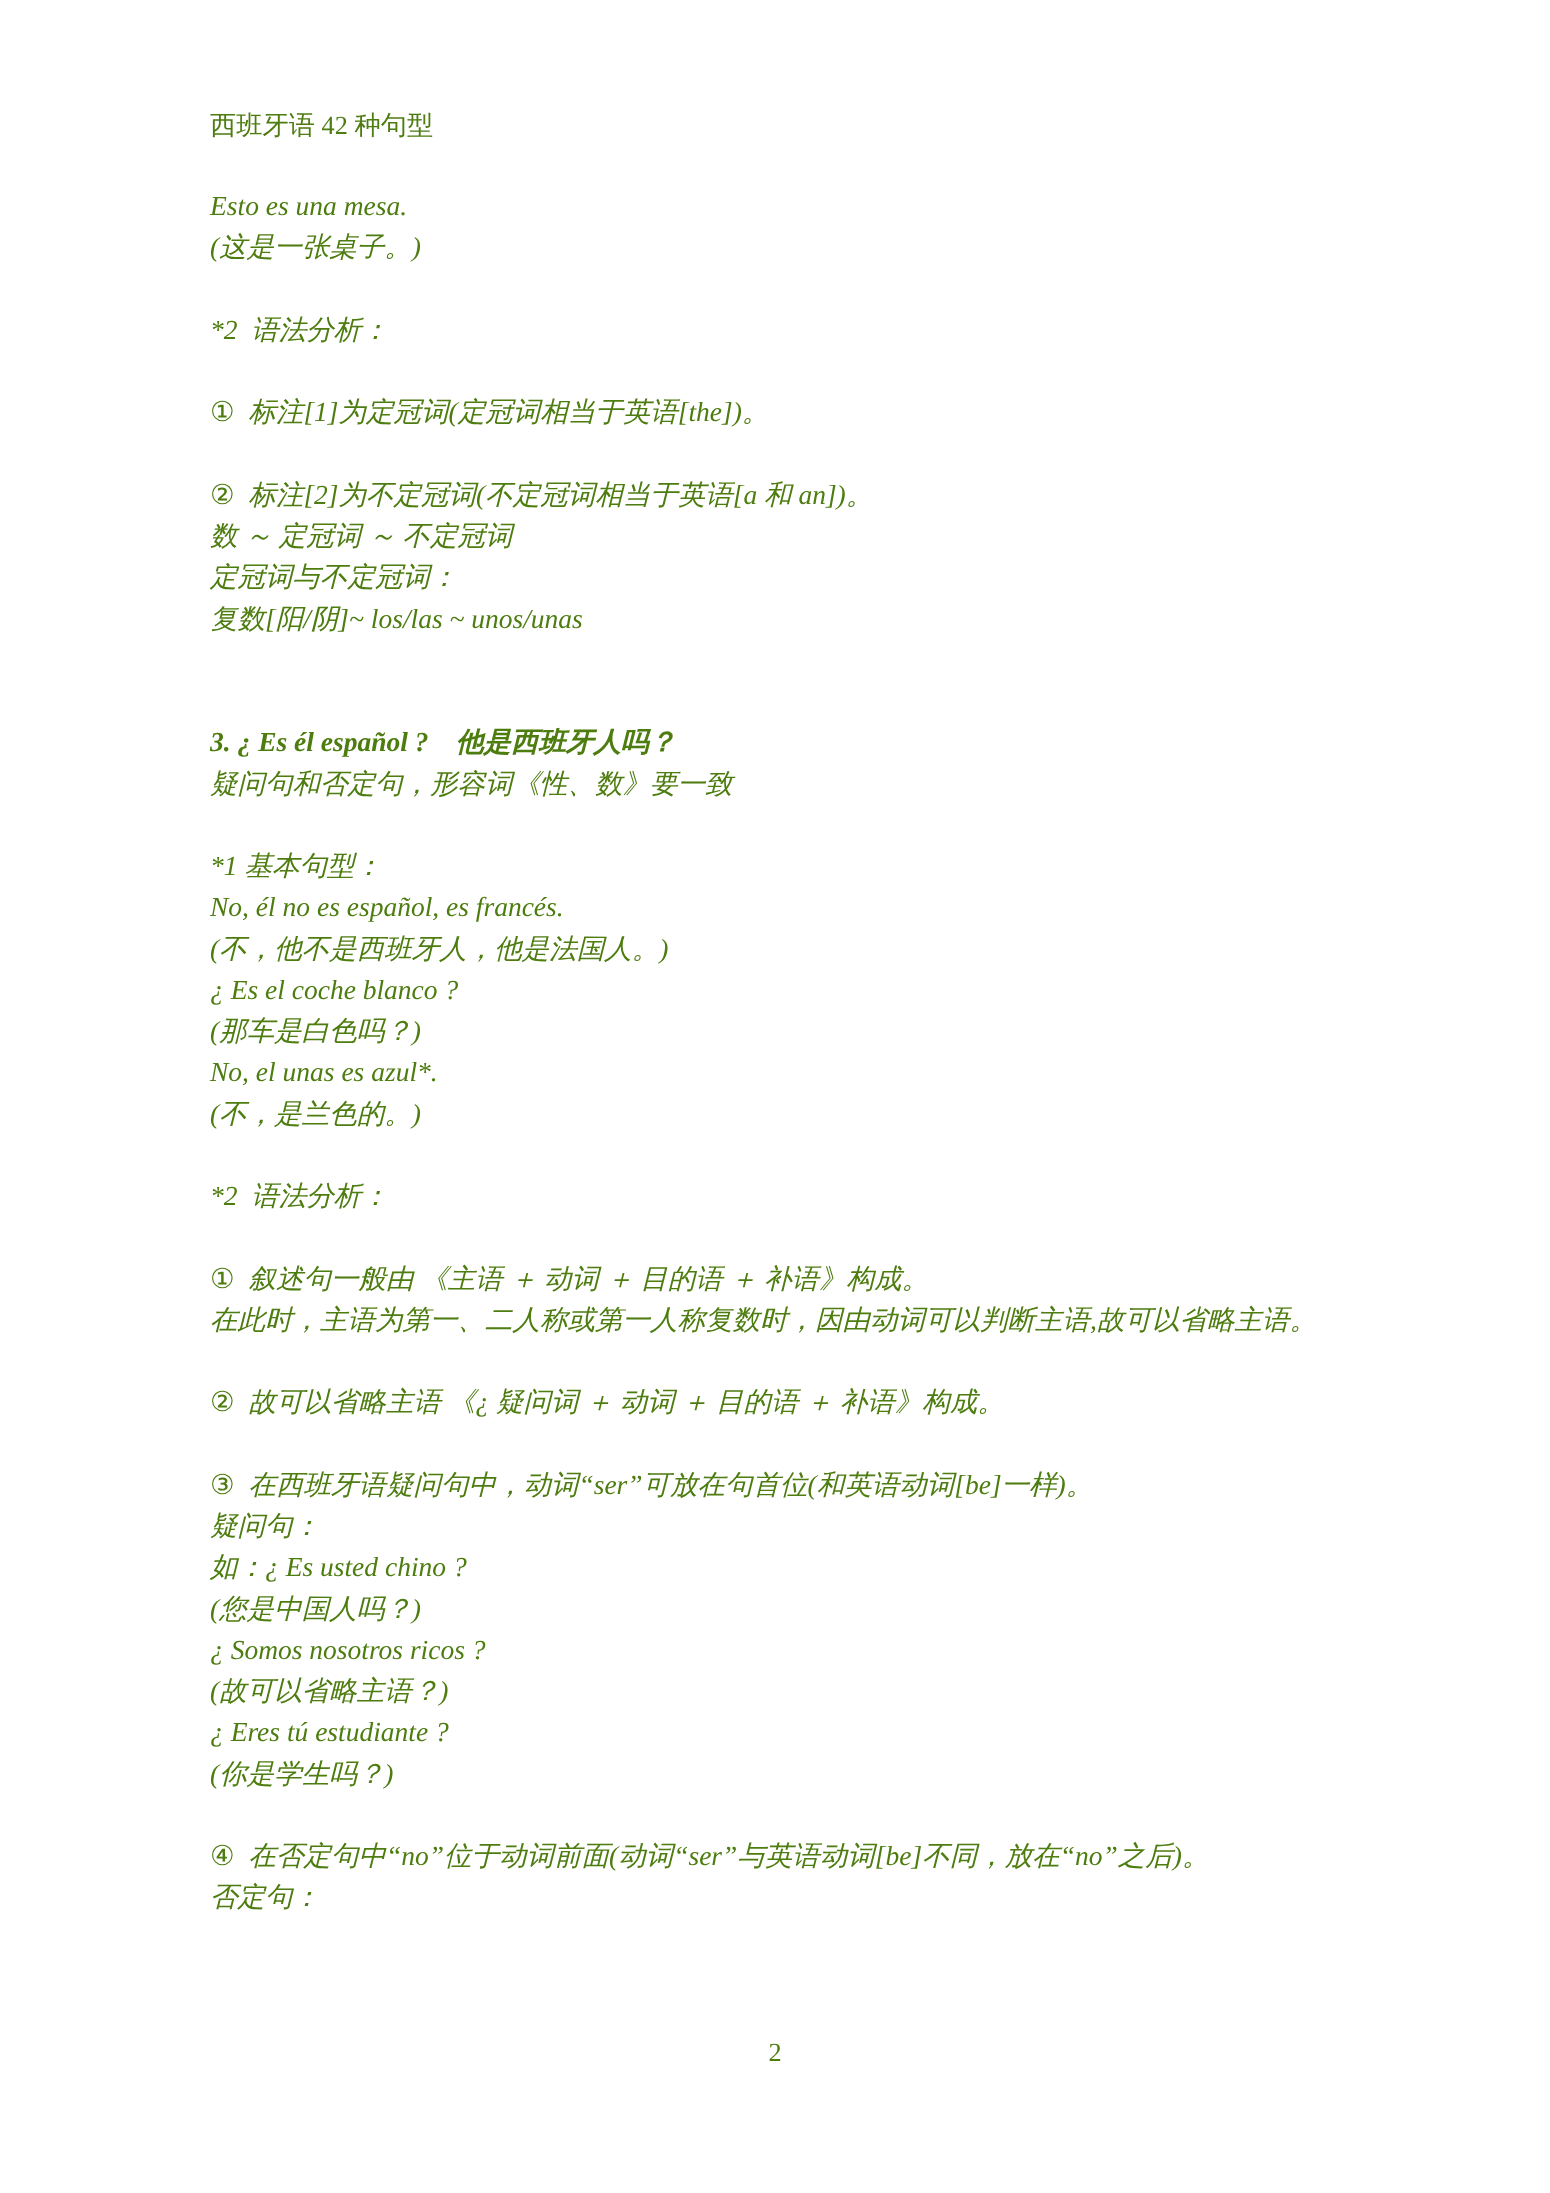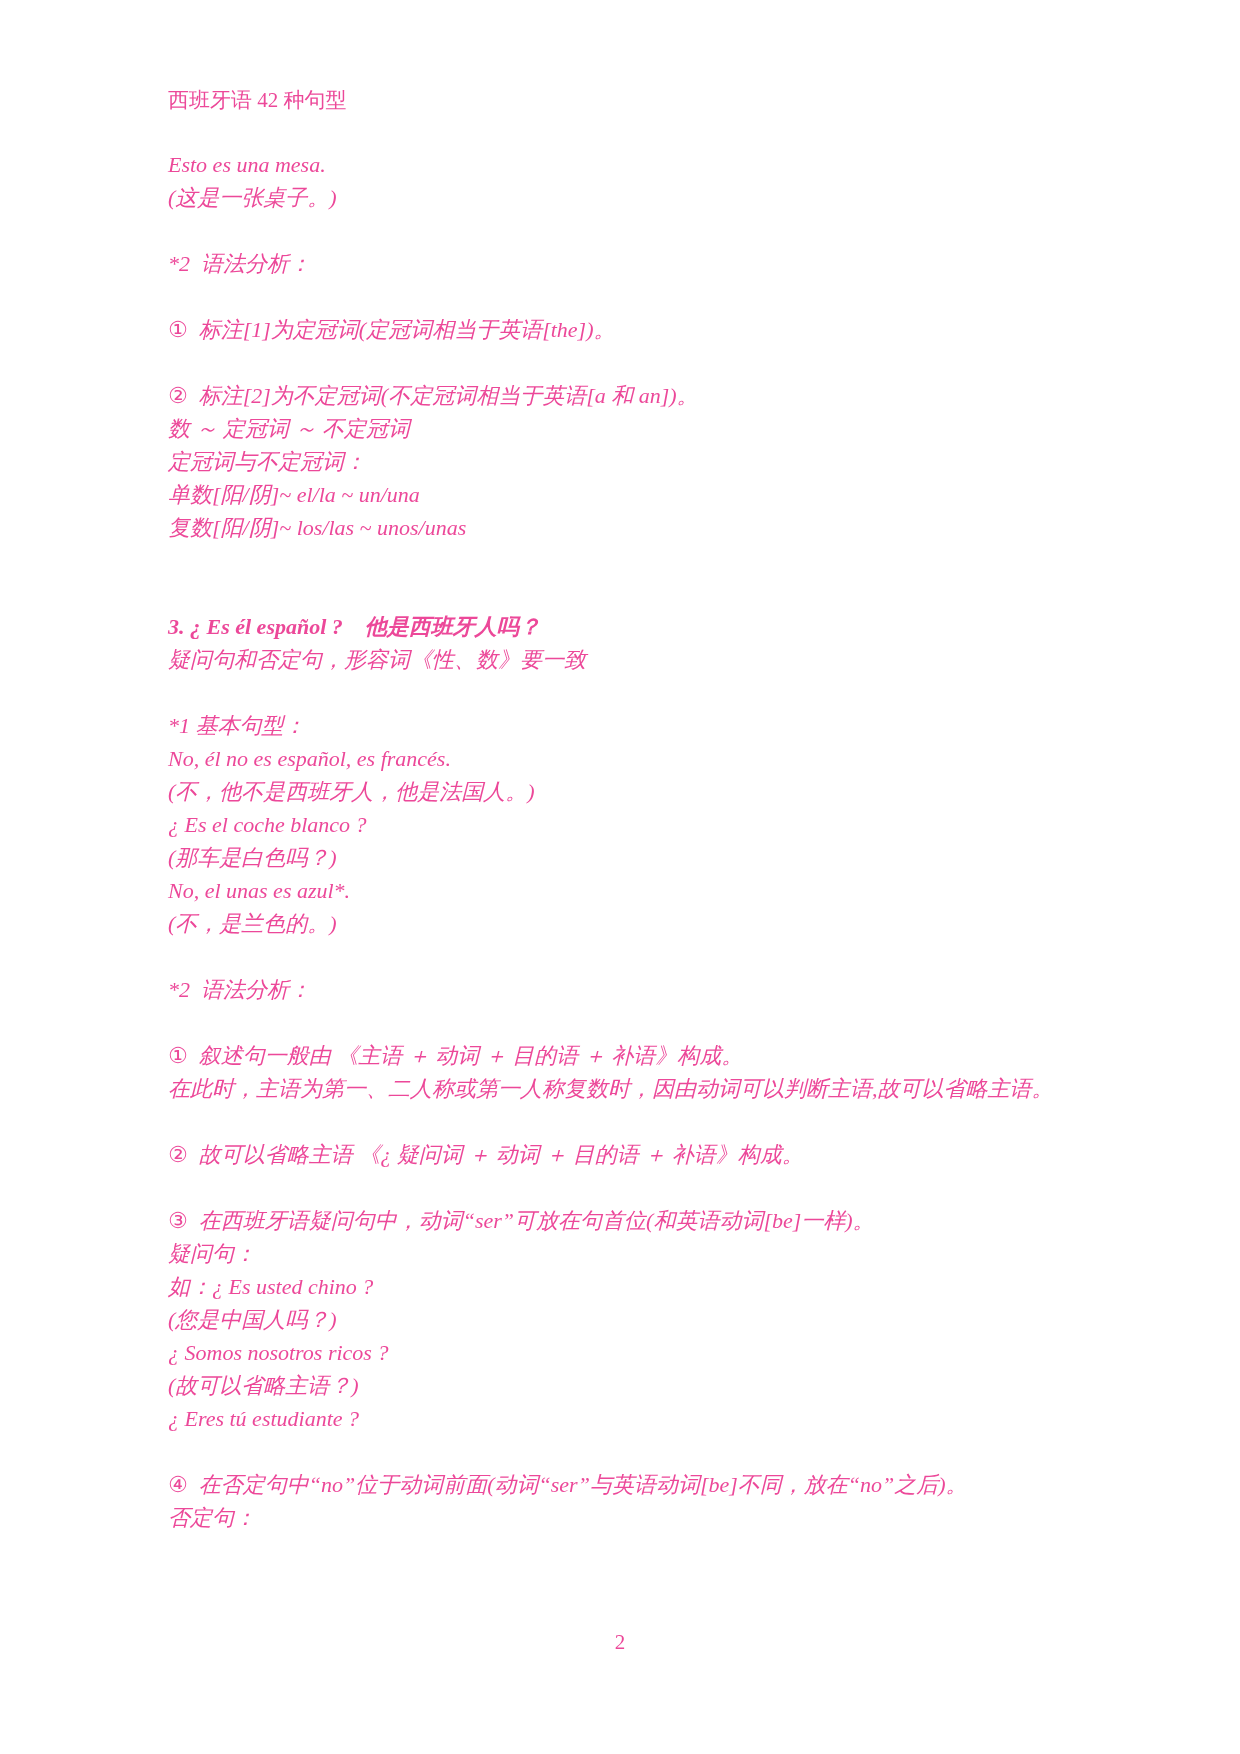--- a/index.html
+++ b/index.html
@@ -5,21 +5,21 @@
   html, body {
     margin: 0;
     padding: 0;
     background: #ffffff;
   }
   .page {
     position: relative;
     width: 1240px;
     height: 1754px;
     background: #ffffff;
-    color: #ec4899;
+    color: #4d7c0f;
     font-family: "Liberation Serif", "DejaVu Serif", "DejaVu Sans", serif;
     font-size: 22px;
     overflow: hidden;
   }
   .doc-header {
     position: absolute;
     left: 168px;
     top: 86px;
     font-size: 21px;
     line-height: 28px;
@@ -60,21 +60,20 @@
       <div class="line">Esto es una mesa.</div>
       <div class="line">(这是一张桌子。)</div>
       <div class="line"></div>
       <div class="line">*2  语法分析：</div>
       <div class="line"></div>
       <div class="line">①  标注[1]为定冠词(定冠词相当于英语[the])。</div>
       <div class="line"></div>
       <div class="line">②  标注[2]为不定冠词(不定冠词相当于英语[a 和 an])。</div>
       <div class="line">数 ～ 定冠词 ～ 不定冠词</div>
       <div class="line">定冠词与不定冠词：</div>
-      <div class="line">单数[阳/阴]~ el/la ~ un/una</div>
       <div class="line">复数[阳/阴]~ los/las ~ unos/unas</div>
       <div class="line"></div>
       <div class="line"></div>
       <div class="line bold">3. ¿ Es él español ?　他是西班牙人吗？</div>
       <div class="line">疑问句和否定句，形容词《性、数》要一致</div>
       <div class="line"></div>
       <div class="line">*1 基本句型：</div>
       <div class="line">No, él no es español, es francés.</div>
       <div class="line">(不，他不是西班牙人，他是法国人。)</div>
       <div class="line">¿ Es el coche blanco ?</div>
@@ -89,19 +88,20 @@
       <div class="line"></div>
       <div class="line">②  故可以省略主语 《¿ 疑问词 ＋ 动词 ＋ 目的语 ＋ 补语》构成。</div>
       <div class="line"></div>
       <div class="line">③  在西班牙语疑问句中，动词“ser”可放在句首位(和英语动词[be]一样)。</div>
       <div class="line">疑问句：</div>
       <div class="line">如：¿ Es usted chino ?</div>
       <div class="line">(您是中国人吗？)</div>
       <div class="line">¿ Somos nosotros ricos ?</div>
       <div class="line">(故可以省略主语？)</div>
       <div class="line">¿ Eres tú estudiante ?</div>
+      <div class="line">(你是学生吗？)</div>
       <div class="line"></div>
       <div class="line">④  在否定句中“no”位于动词前面(动词“ser”与英语动词[be]不同，放在“no”之后)。</div>
       <div class="line">否定句：</div>
     </div>
 
   <div class="doc-footer">2</div>
 </div>
 
 </body></html>

